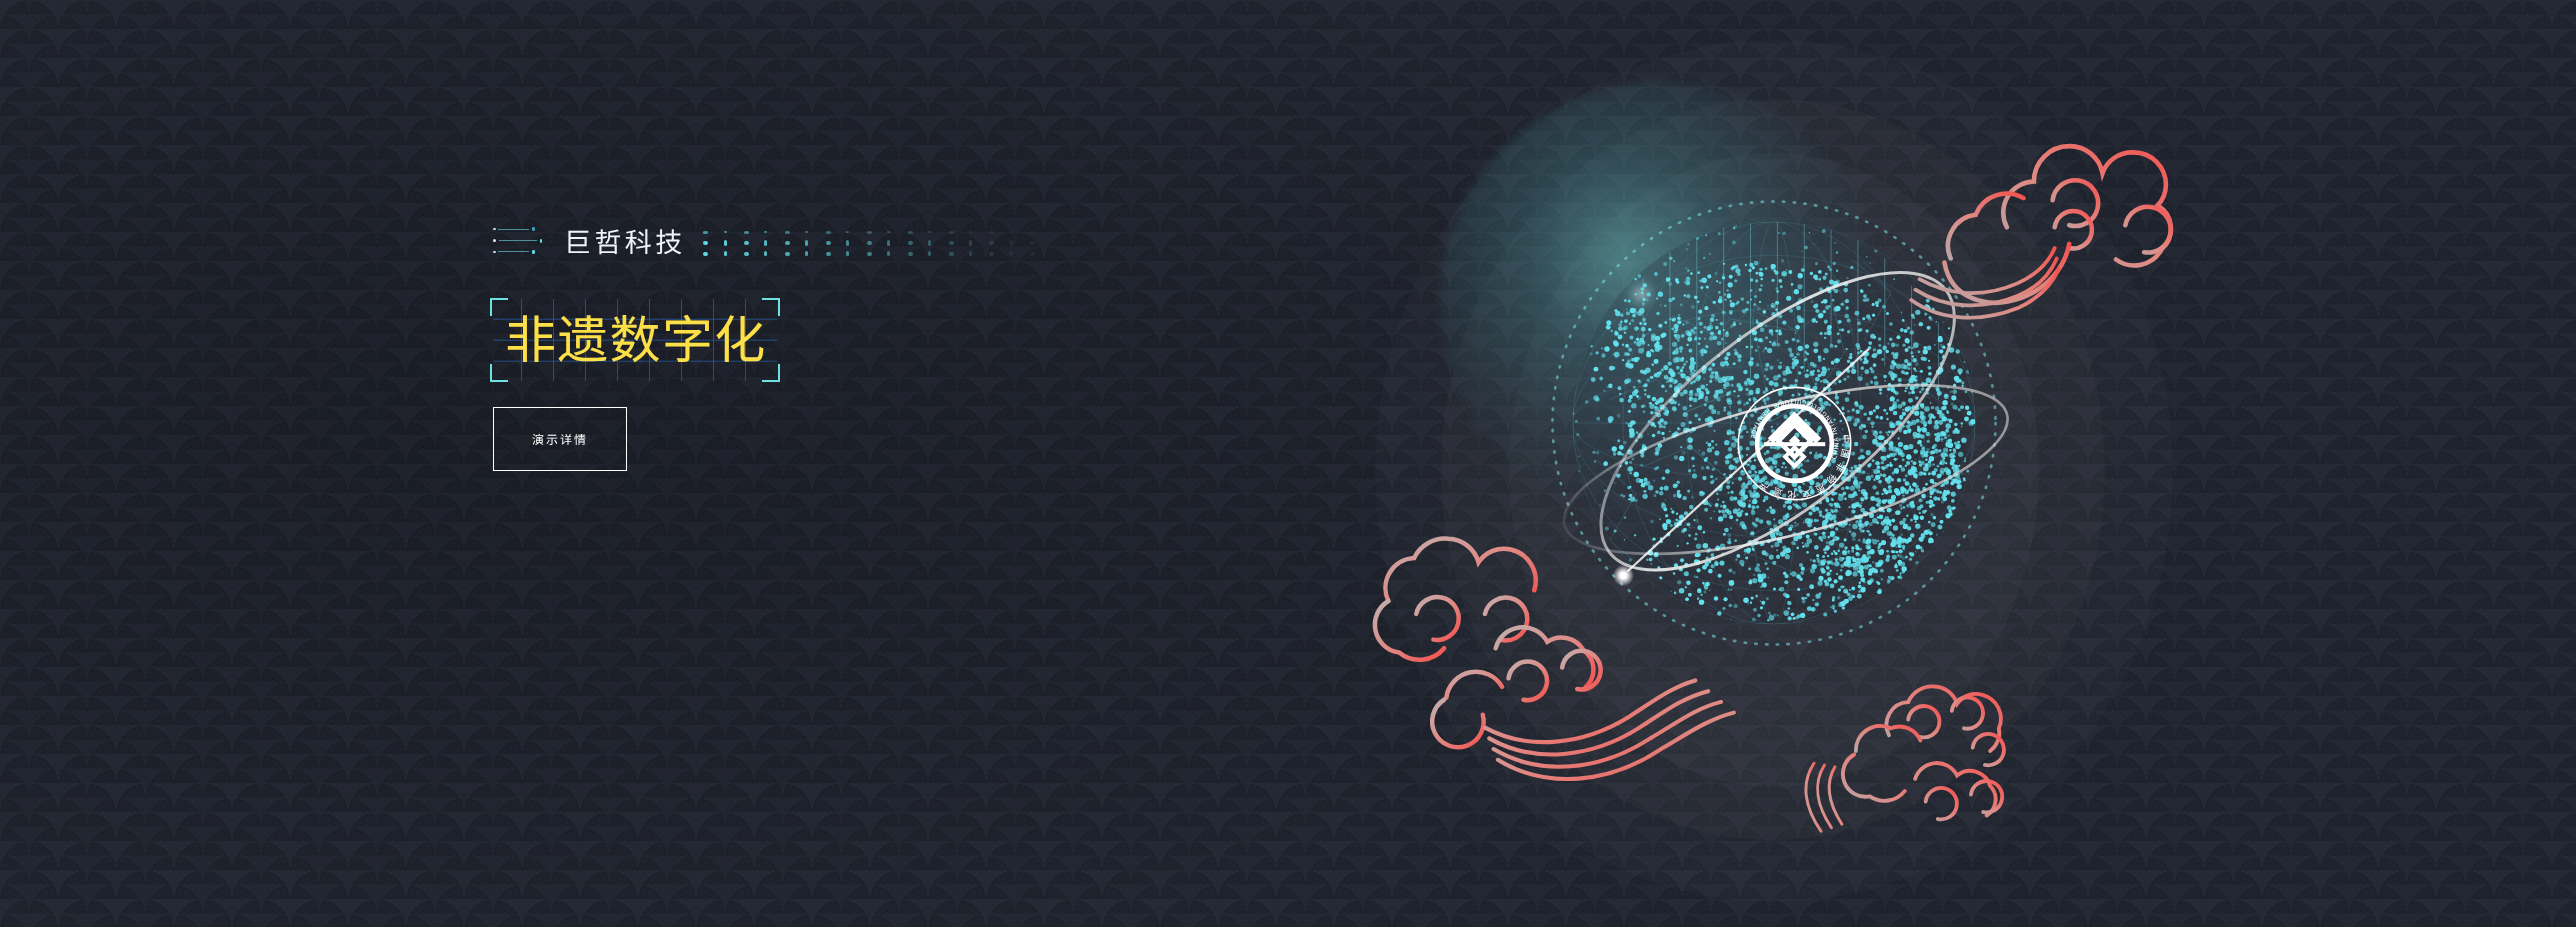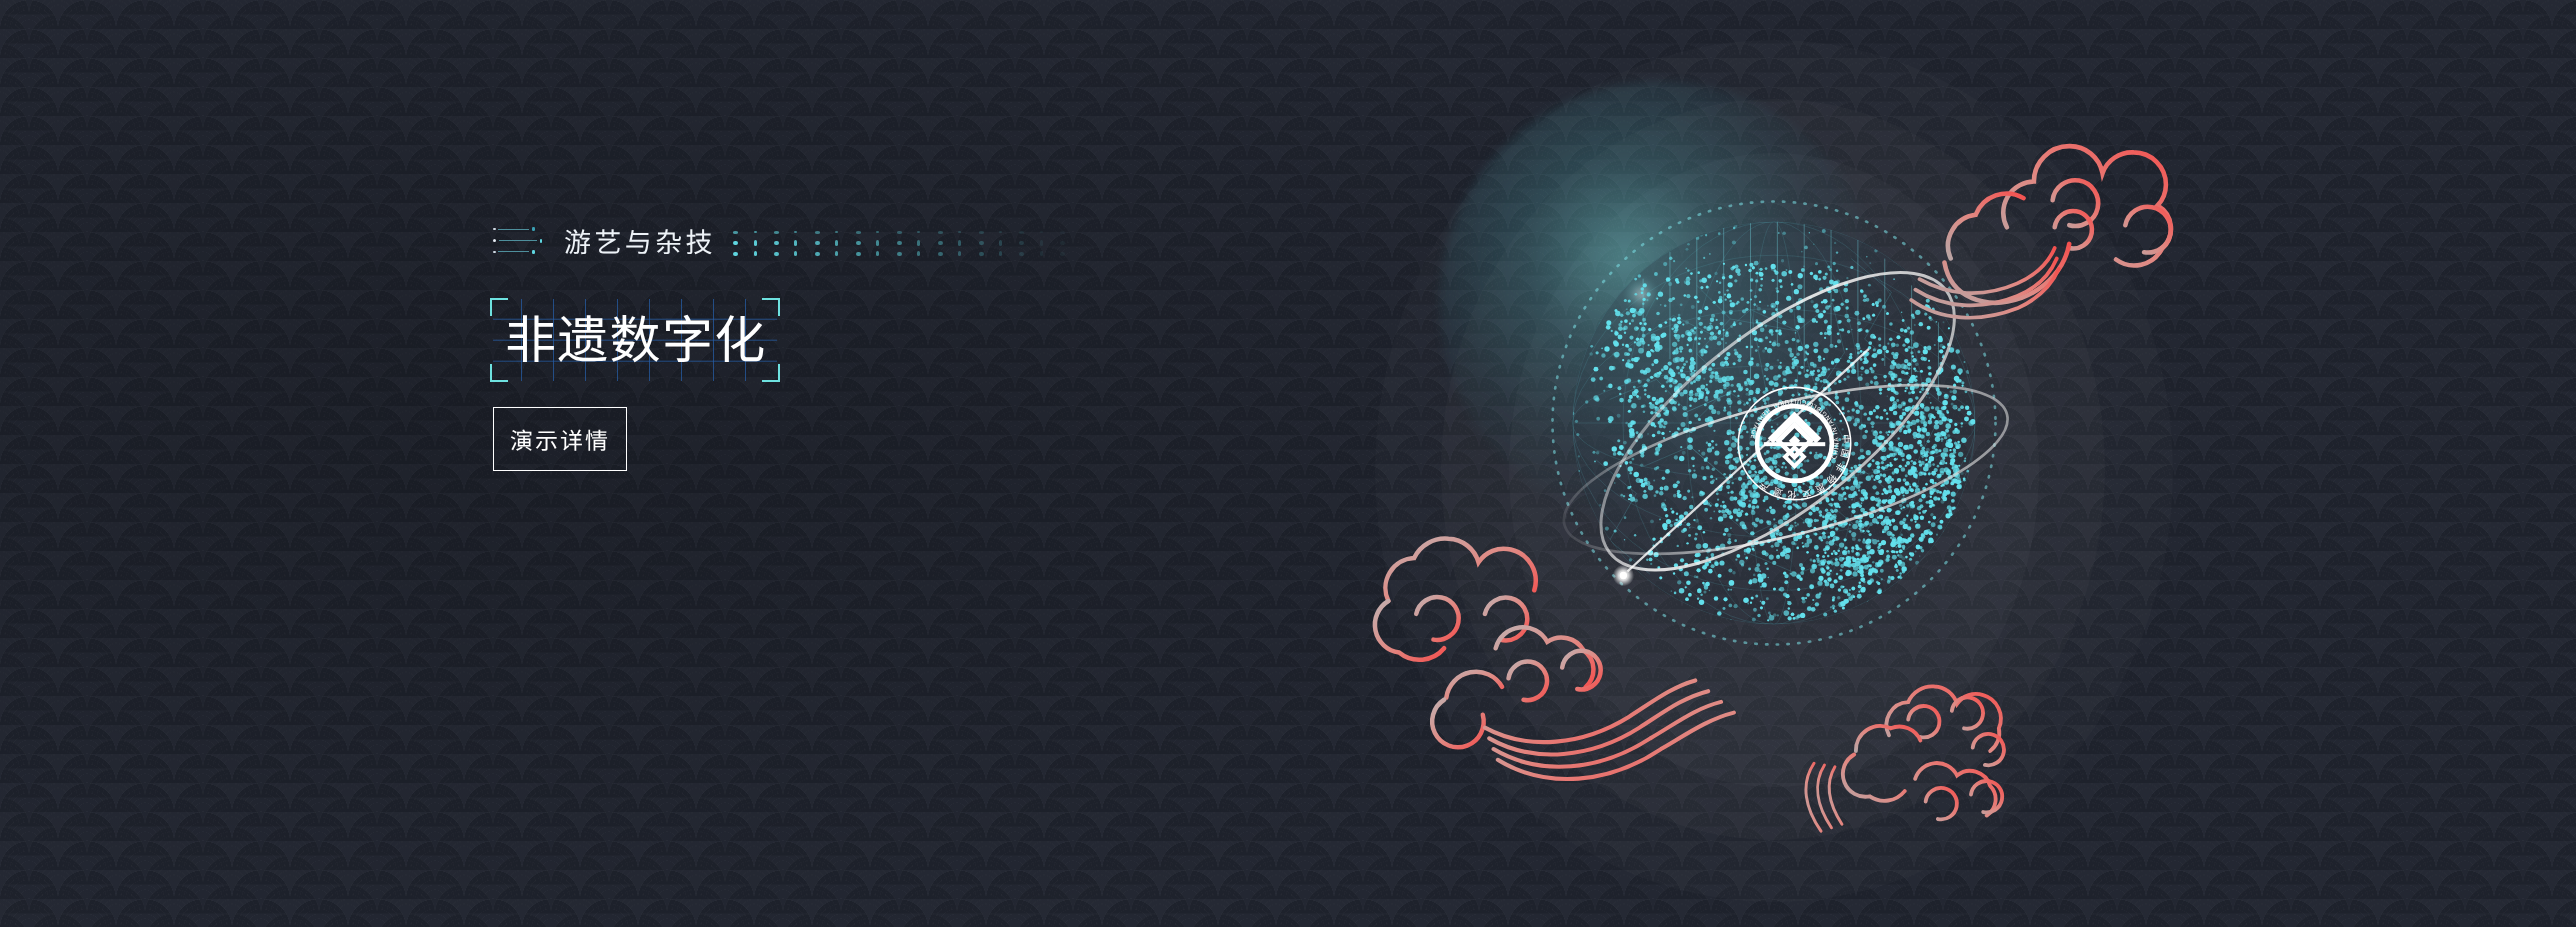--- a/index.html
+++ b/index.html
@@ -61,34 +61,34 @@
       background-image:
         linear-gradient(to right, rgba(38,95,170,.72) 0.7px, transparent 0.7px),
         linear-gradient(to bottom, rgba(38,95,170,.72) 0.7px, transparent 0.7px);
       background-size:32px 21px;background-position:-4px -1.3px;}
   .corner{position:absolute;width:18px;height:18px;border-color:#6ee2e0;border-style:solid;border-width:0;}
   .c-tl{top:-1.3px;left:-2.7px;border-left-width:2.7px;border-top-width:2.7px;}
   .c-tr{top:-1.3px;right:-2.7px;border-right-width:2.7px;border-top-width:2.7px;}
   .c-bl{bottom:-1.3px;left:-2.7px;border-left-width:2.7px;border-bottom-width:2.7px;}
   .c-br{bottom:-1.3px;right:-2.7px;border-right-width:2.7px;border-bottom-width:2.7px;}
 
-  .hl-txt{position:relative;z-index:2;font-size:51px;color:#ffffff;letter-spacing:1.3px;
+  .hl-txt{position:relative;z-index:2;font-size:51px;color:#fde047;letter-spacing:1.3px;
           line-height:1;font-weight:500;white-space:nowrap;
           font-family:"DejaVu Sans","Liberation Sans",sans-serif;}
   .hl-rest{font-size:51px;color:#ffffff;letter-spacing:1.3px;line-height:1;font-weight:500;
            white-space:nowrap;margin-left:14.8px;
            font-family:"DejaVu Sans","Liberation Sans",sans-serif;}
 
   
   .desc{margin-top:42px;width:691px;font-size:16px;line-height:42px;color:#d9dfe7;
         letter-spacing:0.4px;font-family:"DejaVu Sans","Liberation Sans",sans-serif;}
 
   
   .cta{margin-top:25.5px;display:inline-flex;align-items:center;justify-content:center;
-       width:134px;height:64px;border:1.3px solid #ffffff;color:#ffffff;font-size:23px;
+       width:134px;height:64px;border:1.3px solid #ffffff;color:#ffffff;font-size:12px;
        letter-spacing:2px;background:transparent;cursor:pointer;
        font-family:"DejaVu Sans","Liberation Sans",sans-serif;}
 
   
   .graphic{position:absolute;left:1308px;top:0;width:1268px;height:927px;}
   .halo{position:absolute;border-radius:50%;}
   .halo1{left:67px;top:40px;width:798px;height:862px;background:rgba(255,255,255,.018);}
   .halo2{left:133px;top:99px;width:664px;height:741px;background:rgba(255,255,255,.022);}
   .halo3{left:201px;top:153px;width:530px;height:634px;background:rgba(255,255,255,.026);}
   .glow{position:absolute;left:131px;top:81px;width:443px;height:443px;border-radius:50%;
@@ -3225,21 +3225,21 @@
             <span class="eb-dot"></span>
             <span class="eb-bar"></span>
             <span class="eb-dot2"></span>
           </div>
         <div class="eb-row">
             <span class="eb-dot sm"></span>
             <span class="eb-bar"></span>
             <span class="eb-dot2"></span>
           </div>
       </div>
-      <div class="brand">游艺与杂技</div>
+      <div class="brand">巨哲科技</div>
       <div class="eb-dots" id="dotgrid">
           <i style="left:0px;top:5.4px;width:4.7px;height:2.7px;background:#5fd6e0;opacity:0.650;border-radius:50%;"></i>
           <i style="left:20.5px;top:5.5px;width:3px;height:2.3px;background:#5fd6e0;opacity:0.610;border-radius:2px;"></i>
           <i style="left:41px;top:5.4px;width:4.7px;height:2.7px;background:#5fd6e0;opacity:0.571;border-radius:50%;"></i>
           <i style="left:61px;top:5.5px;width:3px;height:2.3px;background:#5fd6e0;opacity:0.531;border-radius:2px;"></i>
           <i style="left:82px;top:5.4px;width:4.7px;height:2.7px;background:#5fd6e0;opacity:0.491;border-radius:50%;"></i>
           <i style="left:102px;top:5.5px;width:3px;height:2.3px;background:#5fd6e0;opacity:0.452;border-radius:2px;"></i>
           <i style="left:123px;top:5.4px;width:4.7px;height:2.7px;background:#5fd6e0;opacity:0.412;border-radius:50%;"></i>
           <i style="left:143px;top:5.5px;width:3px;height:2.3px;background:#5fd6e0;opacity:0.373;border-radius:2px;"></i>
           <i style="left:164px;top:5.4px;width:4.7px;height:2.7px;background:#5fd6e0;opacity:0.333;border-radius:50%;"></i>

